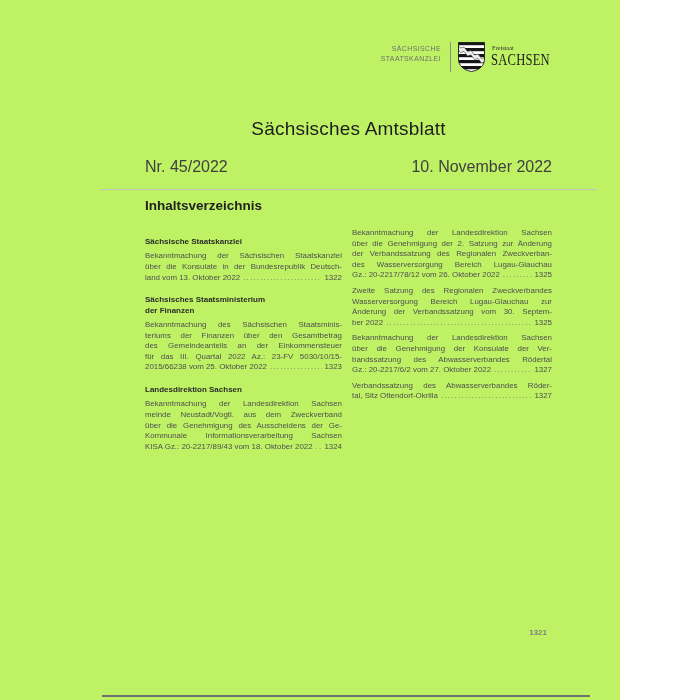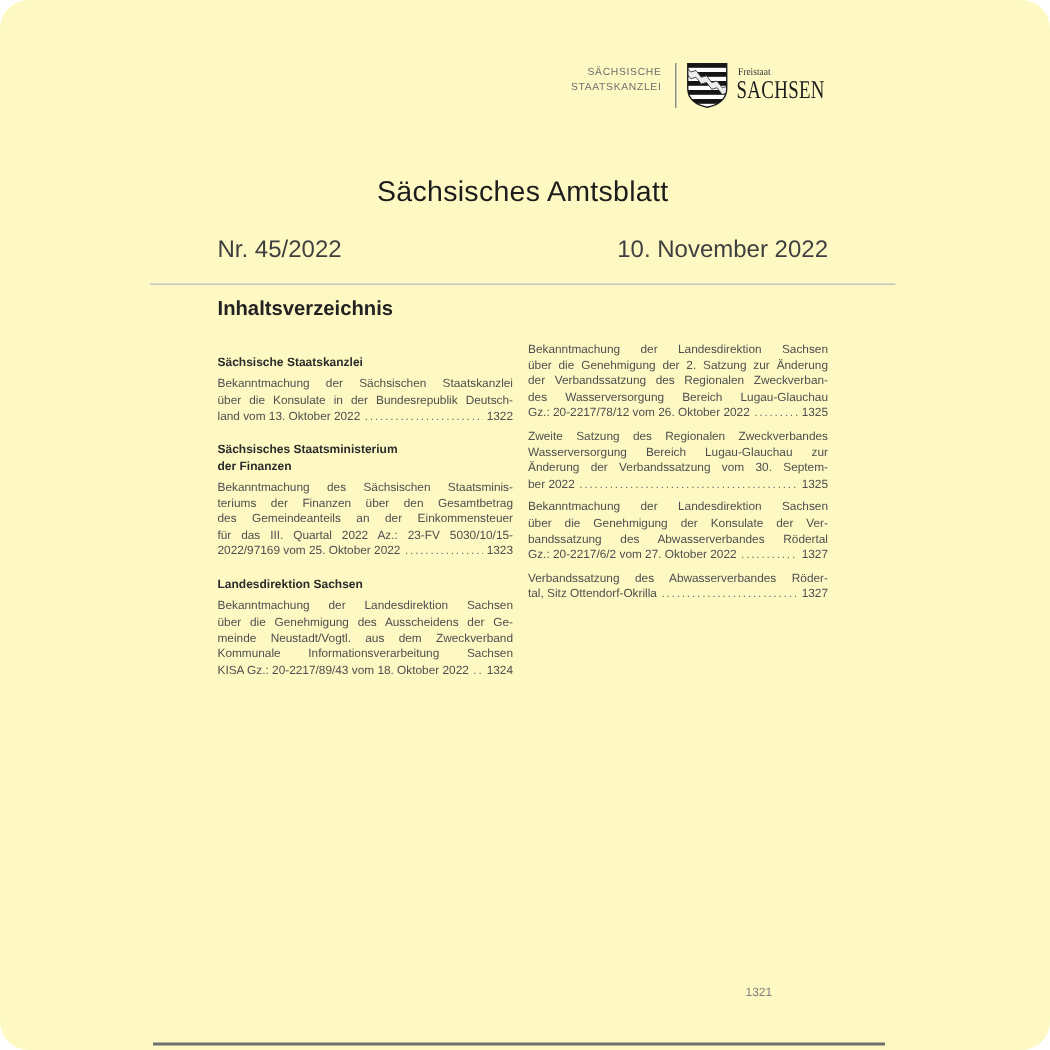--- a/index.html
+++ b/index.html
@@ -4,21 +4,21 @@
 <style>
   * { margin:0; padding:0; box-sizing:border-box; }
   html,body { background:#ffffff; }
   body {
     width:700px; height:700px;
     font-family:"Liberation Sans", sans-serif;
     color:#4f4f4f;
     position:relative;
     overflow:hidden;
   }
-  .page { position:relative; width:700px; height:700px; background:#fef9c3;border-radius:19px; }
+  .page { position:relative; width:620px; height:700px; background:#bef264; }
 
   
   .org-name {
     position:absolute; left:352px; top:44px; width:89px;
     text-align:right;
     font-size:6.9px; line-height:9.6px; letter-spacing:0.45px;
     color:#6f6f6f;
   }
   .logo-divider {
     position:absolute; left:450px; top:42px; width:1px; height:30px;
@@ -80,22 +80,22 @@
     color:#6b6b6b; margin:0 2px 0 3px;
   }
   .dot-leader::after {
     content:"..........................................................................................................................";
     letter-spacing:1.2px;
   }
   .toc-entry-page { color:#4f4f4f; }
 
   
   .footer-page-number {
-    position:absolute; left:497px; top:657px; width:50px;
-    font-size:8px; color:#808080;
+    position:absolute; left:497px; top:628px; width:50px;
+    text-align:right; font-size:8px; color:#808080;font-weight:bold;
   }
   .rule-bottom {
     position:absolute; left:102px; top:695px; width:488px; height:2px;
     background:#707070;
   }
 </style>
 </head>
 <body>
 
 <div class="page">
@@ -152,32 +152,32 @@
       <div class="toc-section-title">
         <div>Sächsisches Staatsministerium</div>
         <div>der Finanzen</div>
       </div>
       <div class="toc-entry">
         <div class="toc-line">Bekanntmachung des Sächsischen Staatsminis-</div>
         <div class="toc-line">teriums der Finanzen über den Gesamtbetrag</div>
         <div class="toc-line">des Gemeindeanteils an der Einkommensteuer</div>
         <div class="toc-line">für das III. Quartal 2022 Az.: 23-FV 5030/10/15-</div>
         <div class="toc-lastline">
-          <span class="lastline-text">2022/97169 vom 25. Oktober 2022</span>
+          <span class="lastline-text">2015/66238 vom 25. Oktober 2022</span>
           <span class="dot-leader"></span>
           <span class="toc-entry-page">1323</span>
         </div>
       </div>
       <div class="toc-section-title">
         <div>Landesdirektion Sachsen</div>
       </div>
       <div class="toc-entry">
         <div class="toc-line">Bekanntmachung der Landesdirektion Sachsen</div>
+        <div class="toc-line">meinde Neustadt/Vogtl. aus dem Zweckverband</div>
         <div class="toc-line">über die Genehmigung des Ausscheidens der Ge-</div>
-        <div class="toc-line">meinde Neustadt/Vogtl. aus dem Zweckverband</div>
         <div class="toc-line">Kommunale Informationsverarbeitung Sachsen</div>
         <div class="toc-lastline">
           <span class="lastline-text">KISA Gz.: 20-2217/89/43 vom 18. Oktober 2022</span>
           <span class="dot-leader"></span>
           <span class="toc-entry-page">1324</span>
         </div>
       </div>
     </div>
   <div class="toc-column right">
       <div class="toc-entry">

